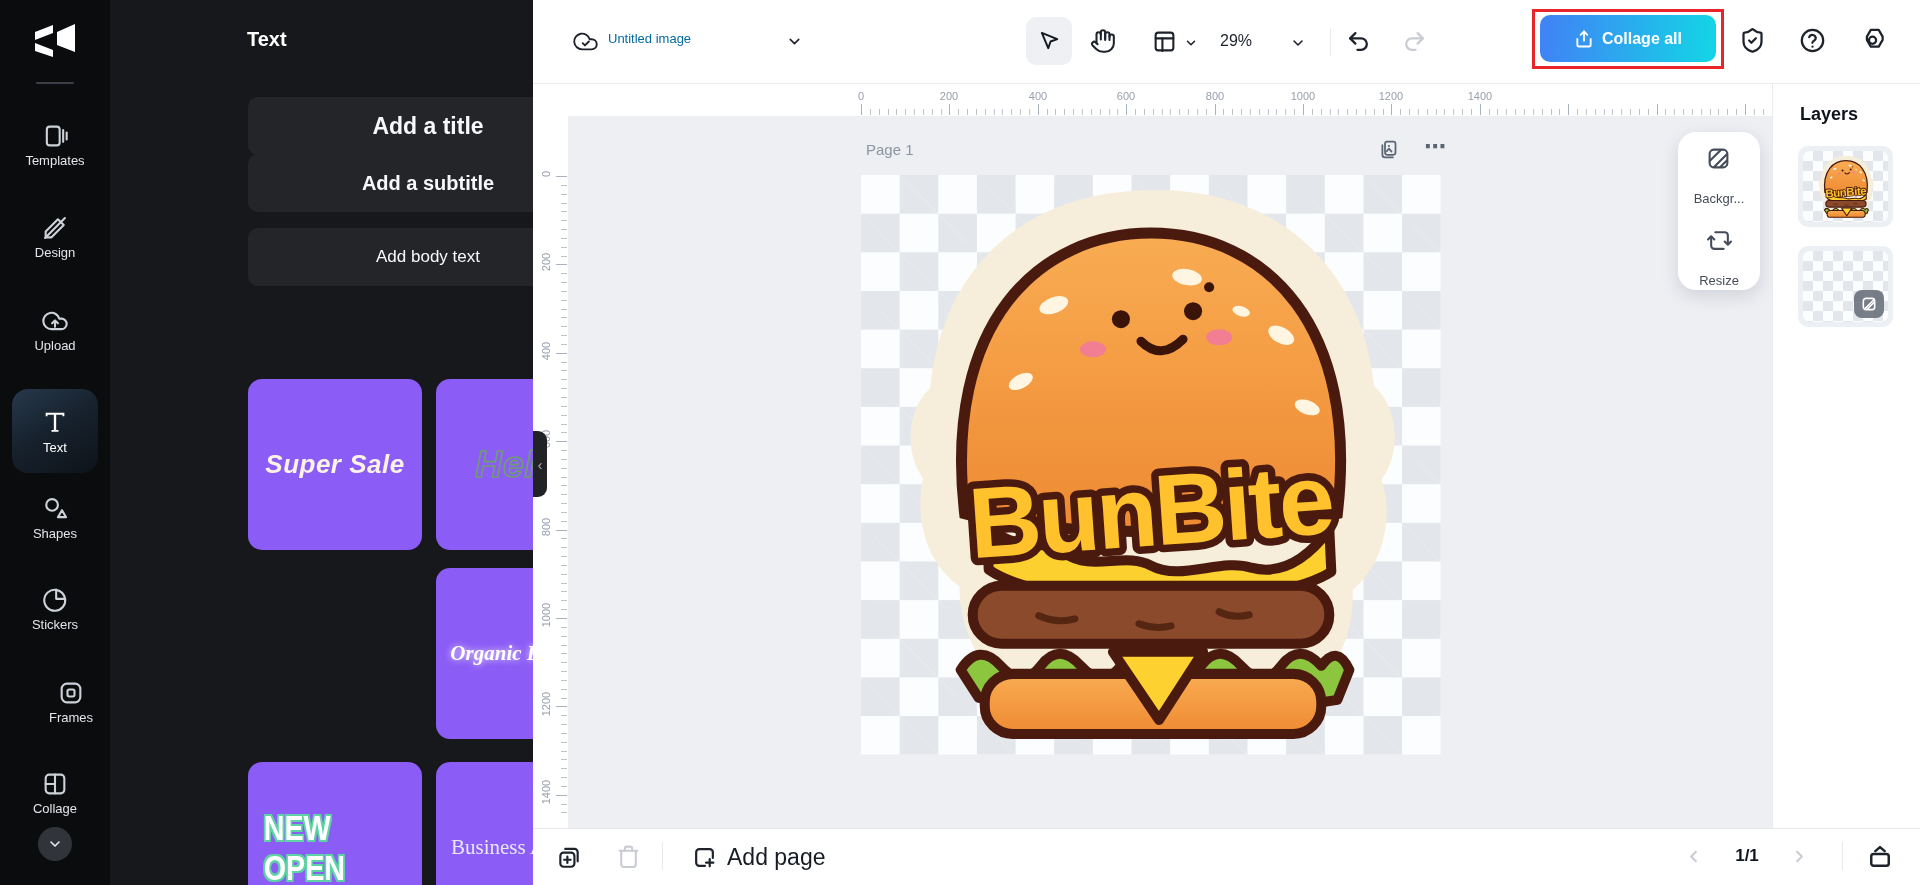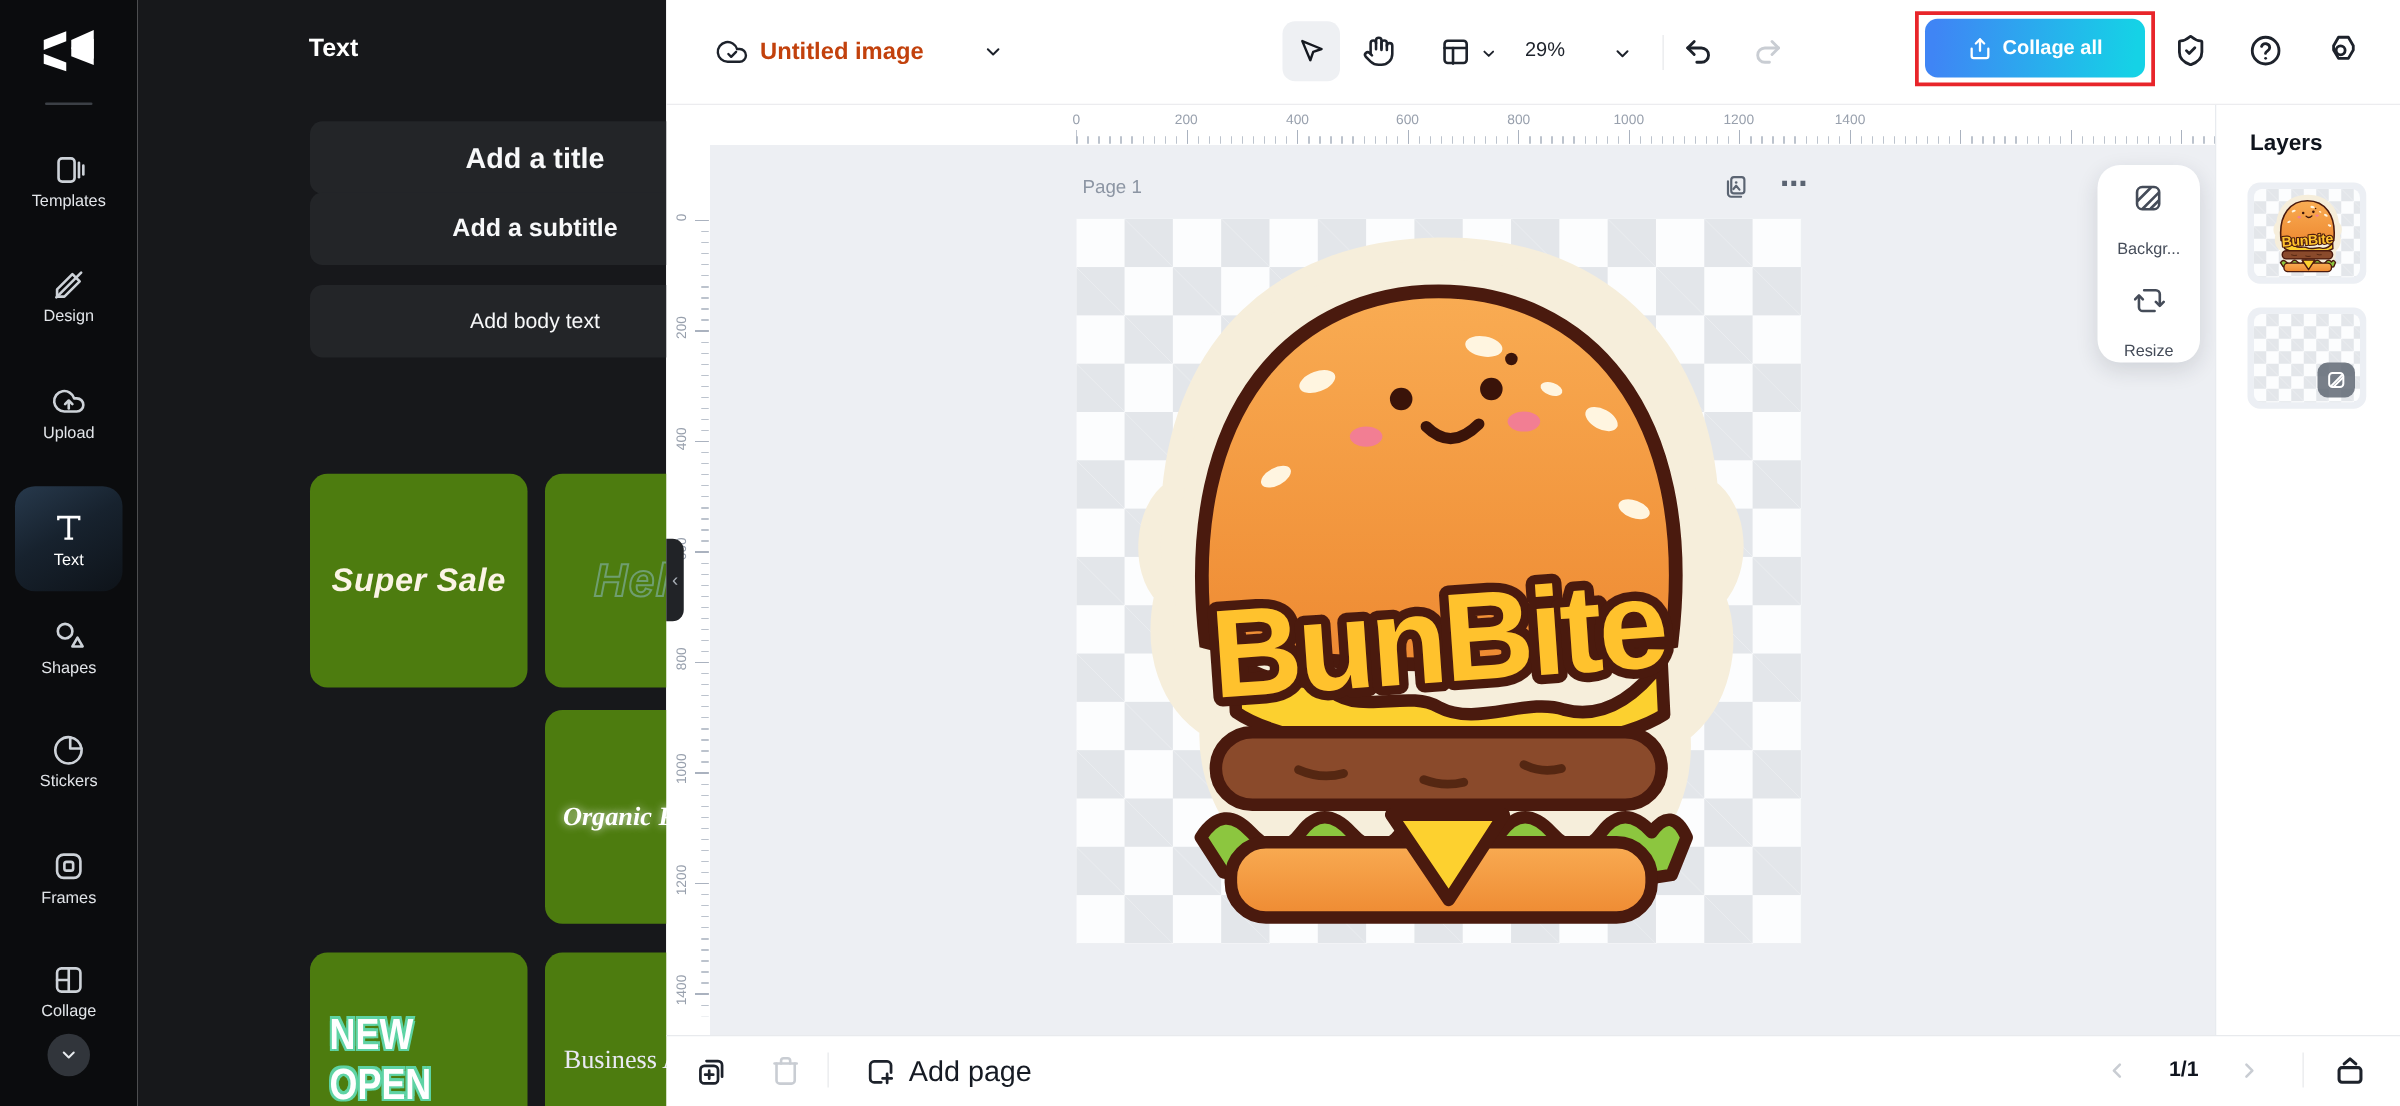--- a/index.html
+++ b/index.html
@@ -22,39 +22,39 @@
      display:flex;align-items:center;justify-content:center;color:#e7eaee;cursor:pointer;}
 
   
   #panel{left:110px;top:0;width:423px;height:885px;background:#17181b;}
   #panel-title{left:137px;top:28px;font-size:20px;font-weight:700;color:#fff;}
   .add-btn{position:absolute;left:138px;width:360px;height:58px;background:#232528;border-radius:10px;
      display:flex;align-items:center;justify-content:center;color:#f7f8f9;cursor:pointer;}
   #panel-scrollbar{left:521px;top:84px;width:4px;height:140px;background:#3e4146;border-radius:2px;}
   #collapse-presets{left:453px;top:317px;width:41px;height:42px;background:#28292d;border-radius:12px;
      display:flex;align-items:center;justify-content:center;color:#9aa0a7;cursor:pointer;}
-  .preset{position:absolute;width:174px;height:171px;background:#4d7c0f;border-radius:14px;
+  .preset{position:absolute;width:174px;height:171px;background:#8b5cf6;border-radius:14px;
      display:flex;align-items:center;justify-content:center;overflow:hidden;cursor:pointer;}
   .p-supersale{font-size:26px;font-weight:800;font-style:italic;color:#fbf4e6;letter-spacing:.5px;}
   .p-hello{font-size:37px;font-weight:800;font-style:italic;color:transparent;
      -webkit-text-stroke:1.6px #6f9e70;letter-spacing:1px;}
   .p-avocado{font-size:44px;font-weight:700;color:#fff;transform:scaleX(.72) scaleY(1.2);
      letter-spacing:0;text-shadow:3px 2px 0 #7cb342,-2px -1px 0 #7cb342;}
   .p-organic{font-family:"Liberation Serif","DejaVu Serif",serif;font-style:italic;font-weight:700;
      font-size:21px;color:#fff;text-shadow:0 0 7px rgba(255,255,255,.85);}
   .p-newopen{font-size:35px;font-weight:800;color:#fff;transform:scaleX(.82);letter-spacing:0;
      text-shadow:-2px -2px 0 #5ed3a4,2px -2px 0 #5ed3a4,-2px 2px 0 #5ed3a4,2px 2px 0 #5ed3a4;}
   .p-bizagency{font-family:"Liberation Serif","DejaVu Serif",serif;font-size:21px;color:#e9e9f4;}
 
   
   #toolbar{left:533px;top:0;width:1387px;height:84px;background:#fff;border-bottom:1px solid #ececef;box-sizing:border-box;}
   .tool{color:#1d222b;cursor:pointer;}
   #cursor-btn{left:1026px;top:17px;width:46px;height:48px;border-radius:10px;background:#eef0f3;
      display:flex;align-items:center;justify-content:center;color:#14181f;cursor:pointer;}
-  #doc-title{left:608px;top:31px;font-size:19px;font-weight:700;color:#c2410c;cursor:pointer;}
+  #doc-title{left:608px;top:31px;font-size:13px;font-weight:400;color:#0369a1;cursor:pointer;}
   #zoom-val{left:1210px;top:32px;width:52px;text-align:center;font-size:16px;font-weight:500;cursor:pointer;}
   .tdiv{position:absolute;width:1px;background:#e7e9ec;}
   #dl-annotation{left:1532px;top:9px;width:192px;height:60px;border:3px solid #e8252a;box-sizing:border-box;}
   #dl-btn{left:1540px;top:15px;width:176px;height:47px;border-radius:10px;
      background:linear-gradient(95deg,#3f85f5 5%,#15d2e6 95%);display:flex;align-items:center;
      justify-content:center;gap:8px;color:#fff;font-size:16px;font-weight:700;cursor:pointer;}
 
   
   #canvas-surface{left:568px;top:116px;width:1204px;height:712px;background:#edeff3;}
   #h-ruler{left:533px;top:84px;width:1239px;height:32px;background:#fff;}
@@ -170,21 +170,21 @@
   </div>
   <div class="sb-item" style="top:586px;">
     <span class="sb-icon">
       <svg class="ic" width="28" height="28" viewBox="0 0 24 24">
           <path d="M13 3.3A9 9 0 1 0 20.7 11"></path>
           <path d="M13 3.3c4 .8 6.9 3.7 7.7 7.7L13 11z"></path>
         </svg>
       </span>
     <div class="lab">Stickers</div>
   </div>
-  <div class="sb-item" style="top:679px;">
+  <div class="sb-item" style="top:679px;padding-left:16px;">
     <span class="sb-icon">
       <svg class="ic" width="28" height="28" viewBox="0 0 24 24">
           <rect x="4" y="4" width="16" height="16" rx="4.5"></rect>
           <rect x="9" y="9" width="6" height="6" rx="1.5"></rect>
         </svg>
       </span>
     <div class="lab">Frames</div>
   </div>
   <div class="sb-item" style="top:770px;">
     <span class="sb-icon">

